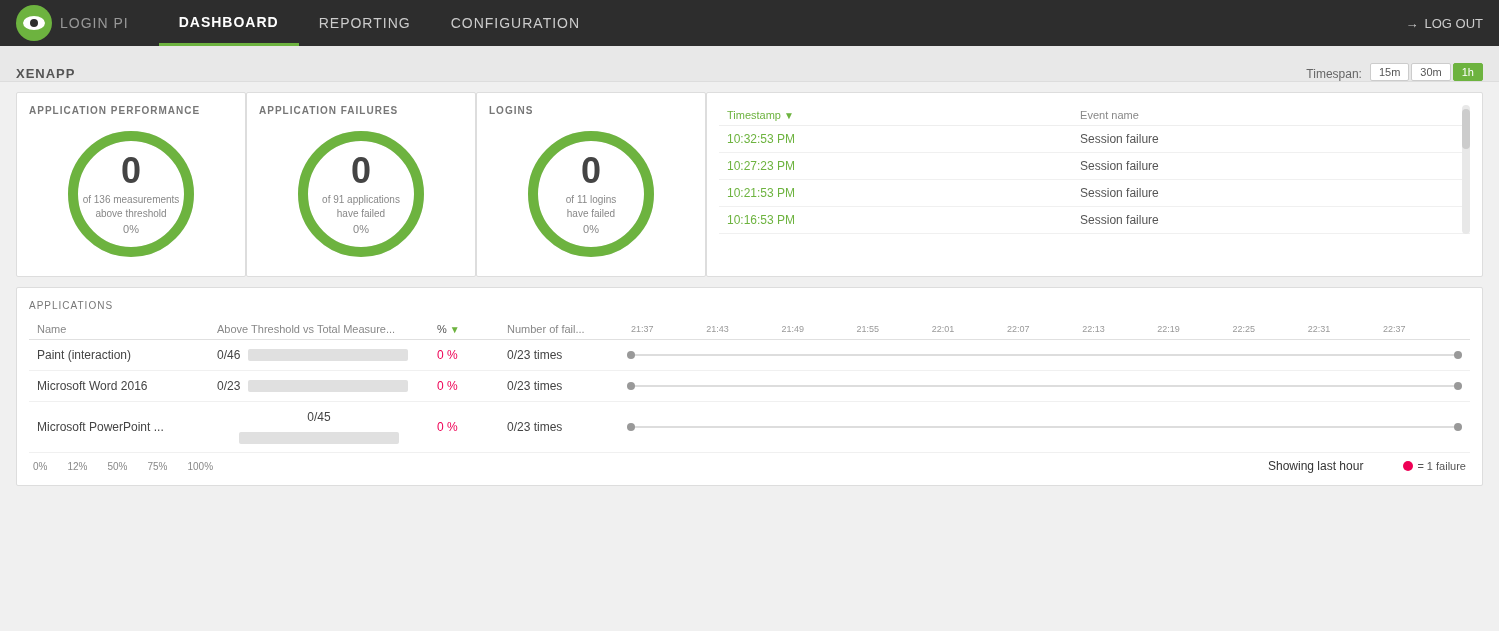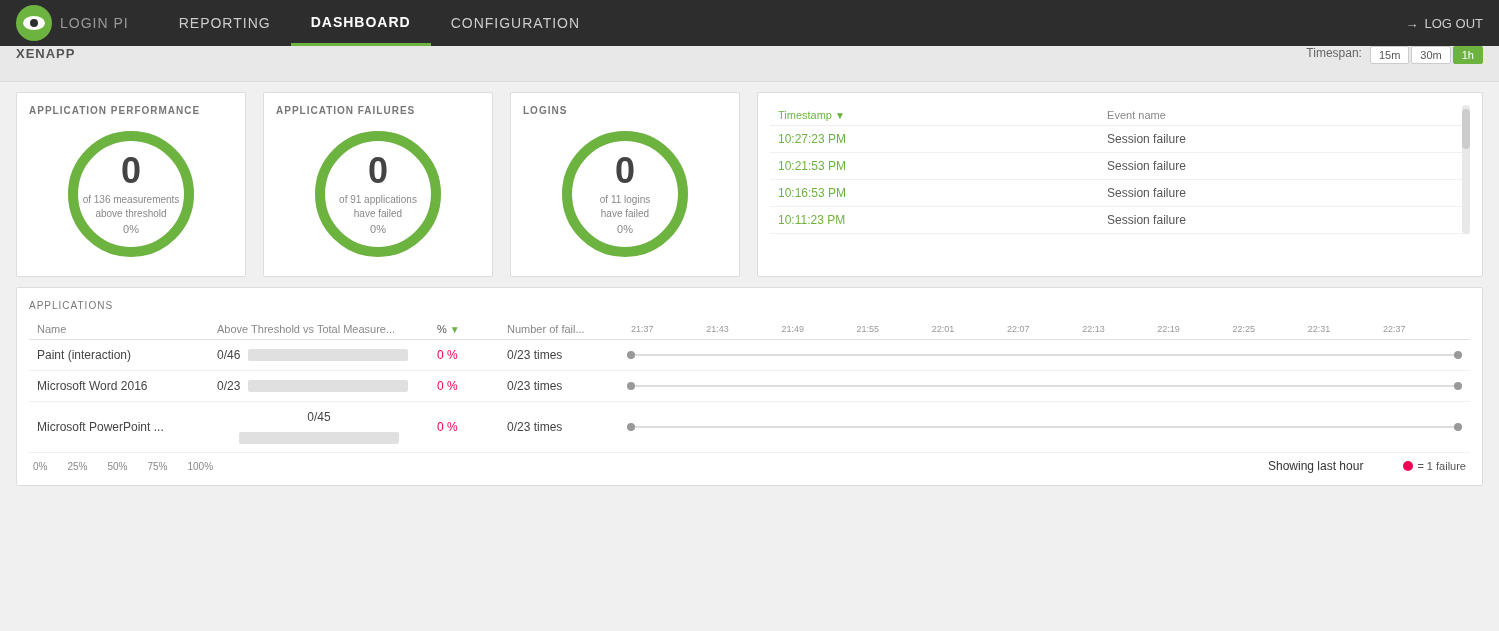--- a/index.html
+++ b/index.html
@@ -80,21 +80,21 @@
       cursor: pointer;
       font-size: 13px;
       gap: 6px;
     }
 
     
     .subheader {
       background: #e8e8e8;
       height: 36px;
       display: flex;
-      align-items: flex-start;
+      align-items: flex-end;
       padding: 0 16px;
       border-bottom: 1px solid #ddd;
     }
     .subheader-title {
       font-size: 13px;
       font-weight: bold;
       color: #555;
       letter-spacing: 1px;
       flex: 1;
     }
@@ -123,21 +123,21 @@
     }
 
     
     .main-content {
       padding: 10px 16px;
     }
 
     
     .top-row {
       display: flex;
-      gap: 17px;
+      gap: 0;
       margin-bottom: 10px;
     }
 
     
     .gauge-card {
       background: #fff;
       border: 1px solid #ddd;
       border-radius: 2px;
       padding: 12px;
       flex: 1;
@@ -350,22 +350,22 @@
 <header class="header">
   <div class="header-logo">
     <div class="logo-icon">
       <div class="logo-eye">
         <div class="logo-pupil"></div>
       </div>
     </div>
     <span class="header-app-name">LOGIN PI</span>
   </div>
   <nav class="header-nav">
+    <div class="nav-item active">DASHBOARD</div>
     <div class="nav-item">REPORTING</div>
-    <div class="nav-item active">DASHBOARD</div>
     <div class="nav-item">CONFIGURATION</div>
   </nav>
   <div class="header-logout">
     <span>→</span>
     <span>LOG OUT</span>
   </div>
 </header>
 
 <div class="subheader">
   <span class="subheader-title">XENAPP</span>
@@ -442,33 +442,33 @@
             <tr>
               <th class="sortable">
                 <span>Timestamp</span>
                 <span class="sort-arrow">▼</span>
               </th>
               <th>Event name</th>
             </tr>
           </thead>
           <tbody>
             <tr class="table-row">
+              <td class="timestamp">10:32:53 PM</td>
+              <td>Session failure</td>
+            </tr>
+            <tr class="table-row">
               <td class="timestamp">10:27:23 PM</td>
               <td>Session failure</td>
             </tr>
             <tr class="table-row">
               <td class="timestamp">10:21:53 PM</td>
               <td>Session failure</td>
             </tr>
             <tr class="table-row">
               <td class="timestamp">10:16:53 PM</td>
-              <td>Session failure</td>
-            </tr>
-            <tr class="table-row">
-              <td class="timestamp">10:11:23 PM</td>
               <td>Session failure</td>
             </tr>
           </tbody>
         </table>
         <div style="position:absolute;right:0;top:0;bottom:0;width:8px;background:#e8e8e8;border-radius:4px;">
           <div style="width:8px;height:40px;background:#ccc;border-radius:4px;margin-top:4px;"></div>
         </div>
       </div>
     </div>
 
@@ -573,21 +573,21 @@
               <div class="timeline-dot-right"></div>
             </div>
           </td>
         </tr>
       </tbody>
     </table>
 
     <div style="display:flex;justify-content:space-between;align-items:center;margin-top:6px;padding:0 4px;">
       <div class="progress-footer">
         <span>0%</span>
-        <span>25%</span>
+        <span>12%</span>
         <span>50%</span>
         <span>75%</span>
         <span>100%</span>
       </div>
       <div style="display:flex;gap:40px;align-items:center;">
         <span>Showing last hour</span>
         <div class="legend-item">
           <div class="legend-dot"></div>
           <span>= 1 failure</span>
         </div>

